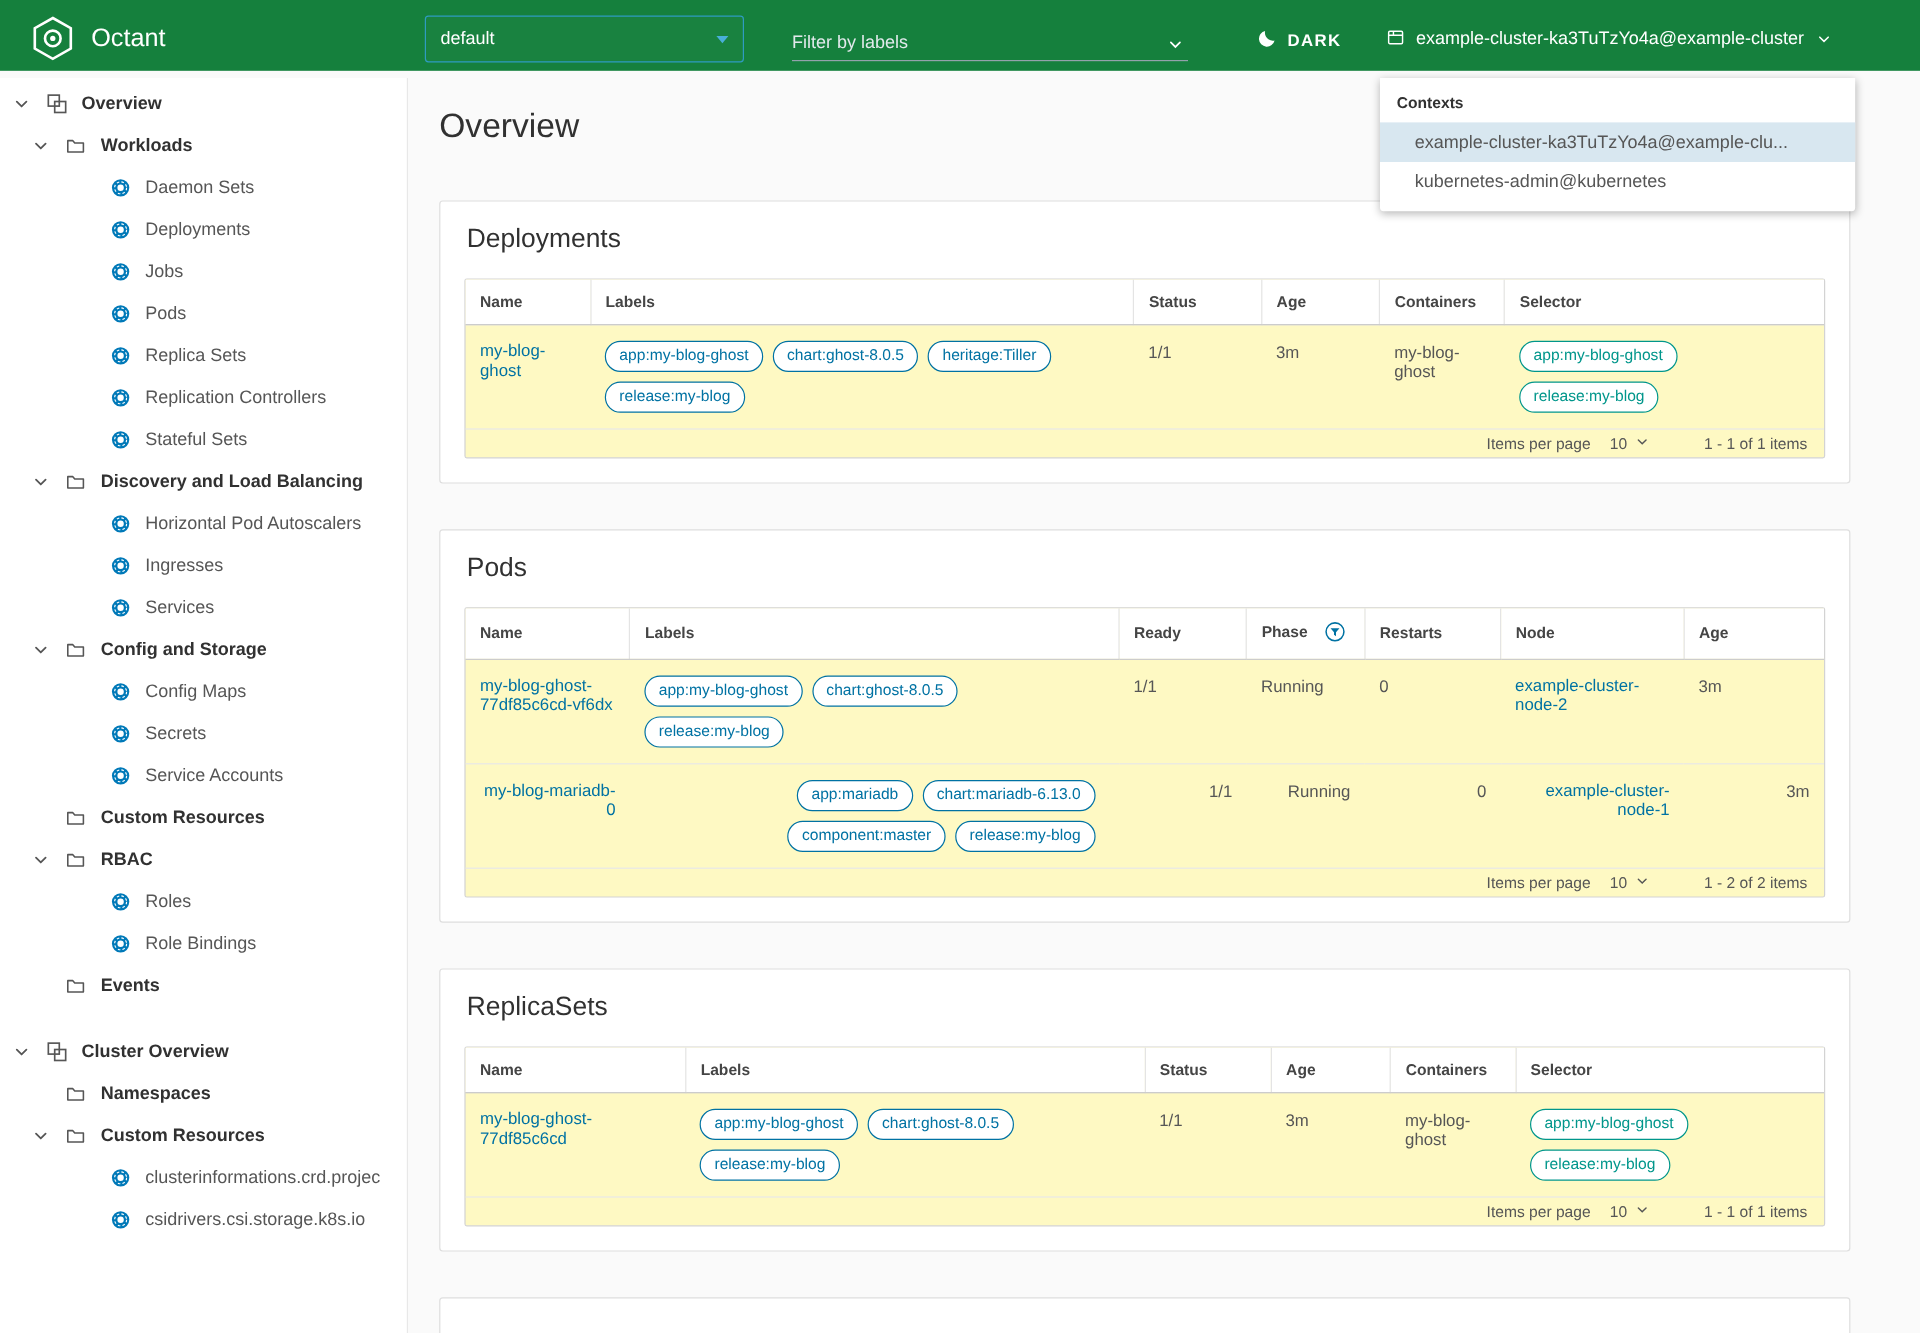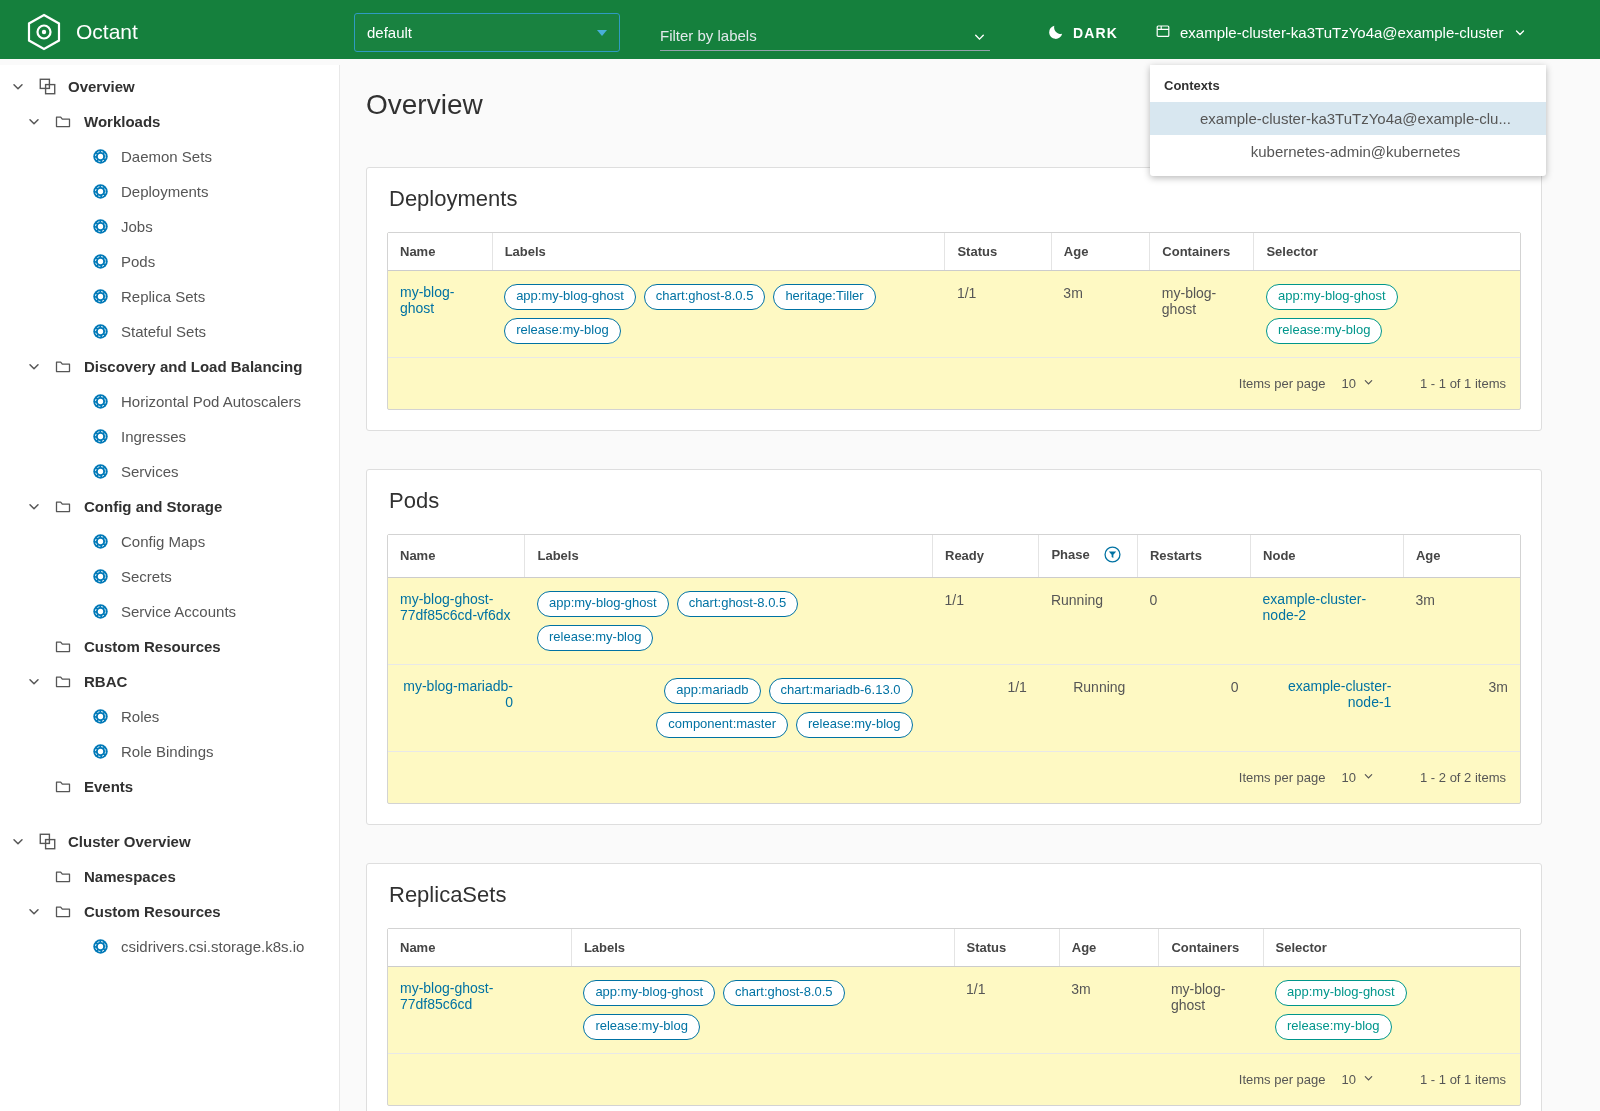--- a/index.html
+++ b/index.html
@@ -16,21 +16,21 @@
   .filter-box input { flex:1; background:transparent; border:none; outline:none; color:#fff; font-size:15px; font-family:"Liberation Sans", sans-serif; }
   .filter-box input::placeholder { color:#e2e9ec; opacity:1; }
   .filter-caret { margin:0 4px 0 8px; display:inline-flex; }
   .dark-toggle { position:absolute; left:1048px; top:0; height:65px; display:flex; align-items:center; gap:8px; color:#fff; font-size:14px; font-weight:700; letter-spacing:0.08em; cursor:pointer; }
   .context-trigger { position:absolute; left:1155px; top:0; height:65px; display:flex; align-items:center; gap:9px; color:#fff; font-size:15px; cursor:pointer; }
   .ctx-caret { display:inline-flex; margin-left:2px; }
 
   
   .context-dropdown { position:absolute; top:65px; left:1150px; width:396px; background:#fff; border-radius:0 0 3px 3px; box-shadow:0 2px 7px rgba(0,0,0,0.28); z-index:40; padding-bottom:8px; }
   .ctx-title { font-size:13px; font-weight:700; color:#313131; padding:13px 14px 9px; }
-  .ctx-item { font-size:15px; color:#565656; padding:8px 14px 8px 29px; white-space:nowrap; overflow:hidden; cursor:pointer;text-align:center; }
+  .ctx-item { font-size:15px; color:#565656; padding:8px 14px 8px 29px; white-space:nowrap; overflow:hidden; cursor:pointer; }
   .ctx-item.selected { background:#d8e7f0; }
 
   
   .sidebar { position:absolute; top:65px; left:0; width:340px; height:1046px; background:#fff; border-right:1px solid #e8e8e8; overflow:hidden; padding-top:4px; z-index:5; }
   .nav-item { height:35px; display:flex; align-items:center; font-size:15px; color:#565656; cursor:pointer; }
   .nav-item.bold { font-weight:700; color:#313131; }
   .nav-item.section-break { margin-top:20px; }
   .lvl0 { padding-left:12px; }
   .lvl1 { padding-left:28px; }
   .lvl2 { padding-left:92px; }
@@ -51,21 +51,21 @@
   .datagrid th:last-child { border-right:none; }
   .datagrid td { font-size:14px; color:#565656; padding:13px 12px 5px; vertical-align:top; overflow-wrap:break-word; }
   .datagrid tbody tr + tr td { border-top:1px solid #e8e8e8;text-align:right; }
   .cell-link { color:#0072a3; text-decoration:none; overflow-wrap:break-word; }
   .cell-text { display:inline-block; padding-top:1px; }
   .tag { display:inline-block; border-radius:13px; padding:4px 11px 5px; font-size:13px; margin:0 8px 8px 0; line-height:1.15; white-space:nowrap; background:#fff; }
   .tag-blue { border:1px solid #0072a3; color:#0072a3; }
   .tag-teal { border:1px solid #00968b; color:#00968b; }
   .filter-ic { display:inline-block; margin-left:14px; vertical-align:-4px; }
 
-  .grid-footer { display:flex; justify-content:flex-end; align-items:center; border-top:1px solid #e8e8e8; padding:18px 14px; font-size:13px; color:#565656; }
+  .grid-footer { display:flex; justify-content:flex-end; align-items:center; border-top:1px solid #e8e8e8; padding:4px 14px; font-size:13px; color:#565656; }
   .fp-label { margin-right:16px; }
   .fp-select { display:inline-flex; align-items:center; gap:7px; margin-right:46px; cursor:pointer; }
   .fp-range { }
 </style>
 </head>
 <body>
 
 <header class="header">
   <span class="logo">
     <svg viewBox="0 0 40 40" width="40" height="40">
@@ -203,20 +203,30 @@
         <span class="nav-label">Replica Sets</span>
       </div>
       <div class="nav-item lvl2">
         <span class="nav-ic">
           <svg viewBox="0 0 16 16" width="17" height="17">
             <circle cx="8" cy="8" r="6.8" fill="#0079b8"></circle>
             <circle cx="8" cy="8" r="2.5" fill="#fff"></circle>
             <circle cx="8" cy="8" r="4.7" fill="none" stroke="#fff" stroke-width="0.9" stroke-dasharray="2 1.7"></circle>
           </svg>
         </span>
+        <span class="nav-label">Replication Controllers</span>
+      </div>
+      <div class="nav-item lvl2">
+        <span class="nav-ic">
+          <svg viewBox="0 0 16 16" width="17" height="17">
+            <circle cx="8" cy="8" r="6.8" fill="#0079b8"></circle>
+            <circle cx="8" cy="8" r="2.5" fill="#fff"></circle>
+            <circle cx="8" cy="8" r="4.7" fill="none" stroke="#fff" stroke-width="0.9" stroke-dasharray="2 1.7"></circle>
+          </svg>
+        </span>
         <span class="nav-label">Stateful Sets</span>
       </div>
       <div class="nav-item lvl1 bold">
         <span class="chev">
           <svg viewBox="0 0 12 12" width="12" height="12">
             <path d="M2 3.7l4 4 4-4" fill="none" stroke="#565656" stroke-width="1.5" stroke-linecap="round" stroke-linejoin="round"></path>
           </svg>
         </span>
         <span class="nav-ic">
           <svg viewBox="0 0 16 16" width="16" height="16">
@@ -377,20 +387,30 @@
           <svg viewBox="0 0 12 12" width="12" height="12">
             <path d="M2 3.7l4 4 4-4" fill="none" stroke="#565656" stroke-width="1.5" stroke-linecap="round" stroke-linejoin="round"></path>
           </svg>
         </span>
         <span class="nav-ic">
           <svg viewBox="0 0 16 16" width="16" height="16">
             <path d="M1.5 3.2h4.2l1.6 2h7.2v7.4H1.5z" fill="none" stroke="#565656" stroke-width="1.3" stroke-linejoin="round"></path>
           </svg>
         </span>
         <span class="nav-label">Custom Resources</span>
+      </div>
+      <div class="nav-item lvl2">
+        <span class="nav-ic">
+          <svg viewBox="0 0 16 16" width="17" height="17">
+            <circle cx="8" cy="8" r="6.8" fill="#0079b8"></circle>
+            <circle cx="8" cy="8" r="2.5" fill="#fff"></circle>
+            <circle cx="8" cy="8" r="4.7" fill="none" stroke="#fff" stroke-width="0.9" stroke-dasharray="2 1.7"></circle>
+          </svg>
+        </span>
+        <span class="nav-label">clusterinformations.crd.projec</span>
       </div>
       <div class="nav-item lvl2">
         <span class="nav-ic">
           <svg viewBox="0 0 16 16" width="17" height="17">
             <circle cx="8" cy="8" r="6.8" fill="#0079b8"></circle>
             <circle cx="8" cy="8" r="2.5" fill="#fff"></circle>
             <circle cx="8" cy="8" r="4.7" fill="none" stroke="#fff" stroke-width="0.9" stroke-dasharray="2 1.7"></circle>
           </svg>
         </span>
         <span class="nav-label">csidrivers.csi.storage.k8s.io</span>

